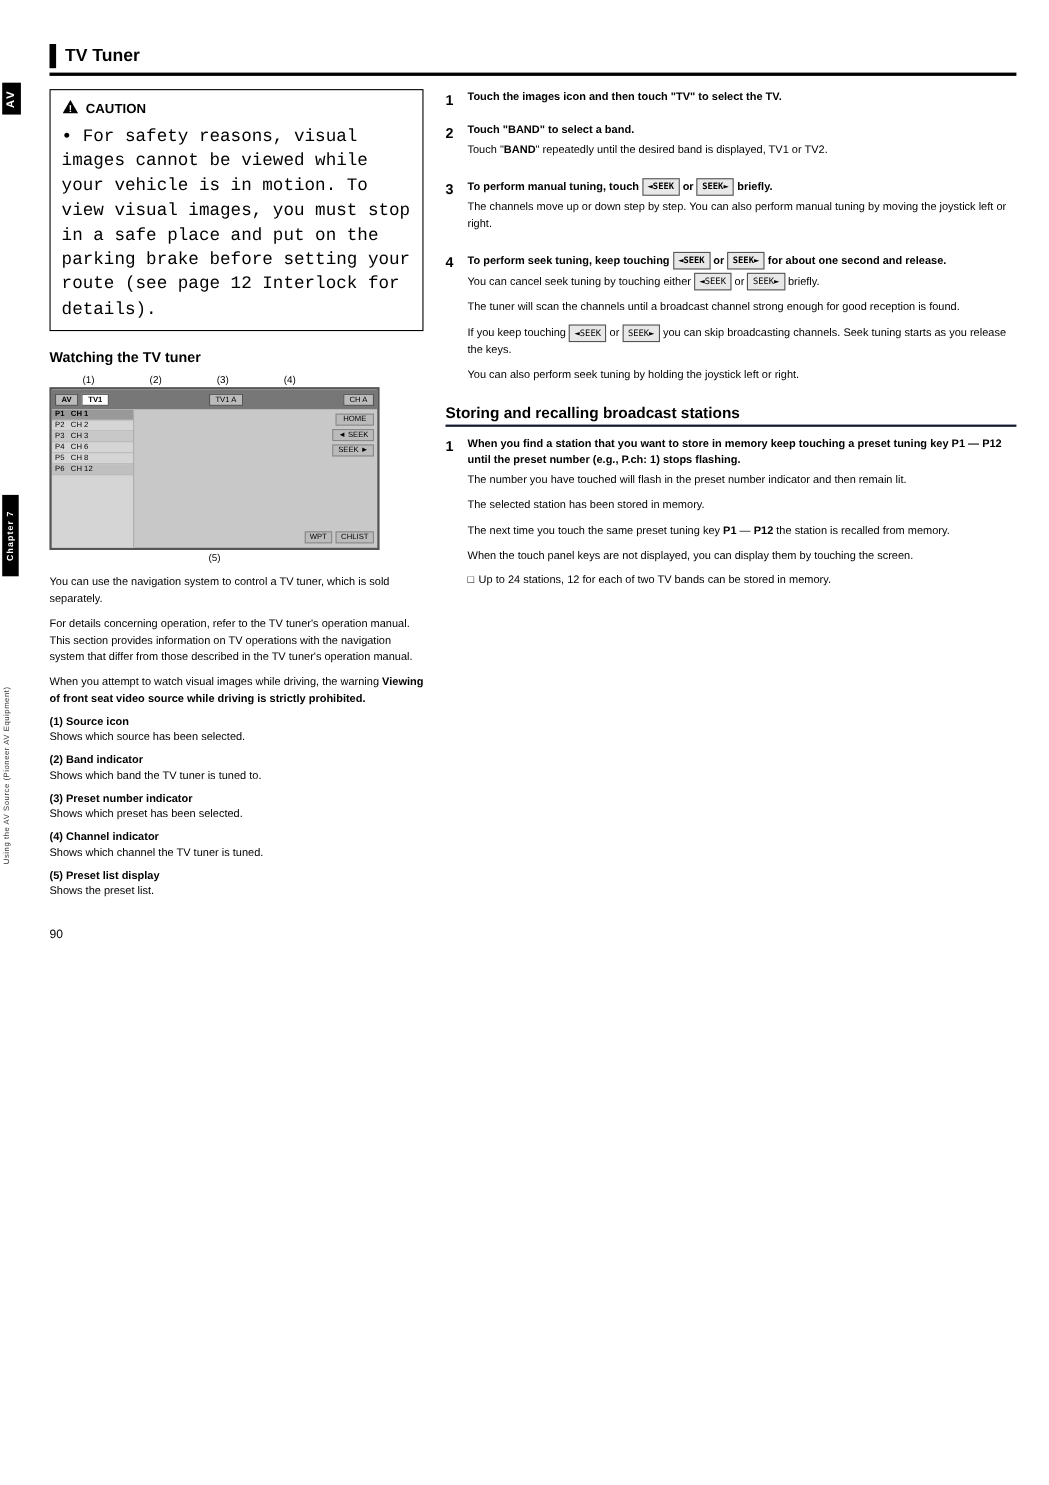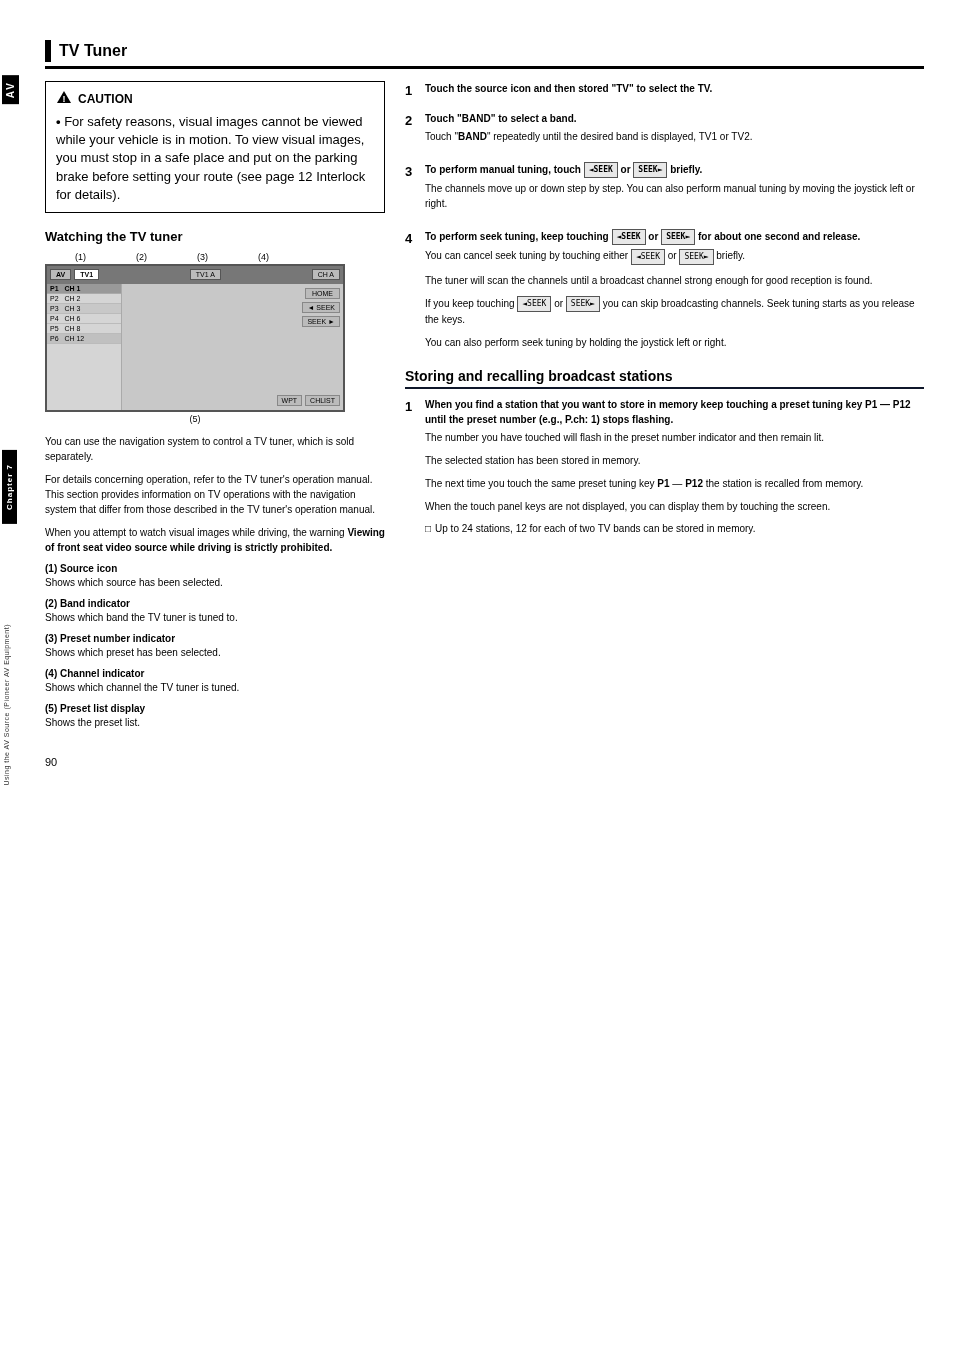--- a/index.html
+++ b/index.html
@@ -32,22 +32,23 @@
       max-width: 340px;
     }
     .caution-header {
       display: flex;
       align-items: center;
       font-weight: bold;
       font-size: 12px;
       margin-bottom: 6px;
     }
     .caution-text {
-      font-size: 13px;
+      font-size: 16px;
       line-height: 1.4;
+      font-family: Liberation Mono, monospace;
     }
     .caution-text strong {
       font-weight: bold;
     }
     
     .two-col {
       display: flex;
       gap: 20px;
     }
     .left-col {
@@ -295,21 +296,21 @@
           <div class="indicator-label">(5) Preset list display</div>
           <div class="indicator-desc">Shows the preset list.</div>
         </div>
       </div>
 
       <div class="right-col">
 
         <div class="step-item">
           <div class="step-num">1</div>
           <div class="step-content">
-            <div class="step-title">Touch the source icon and then stored "TV" to select the TV.</div>
+            <div class="step-title">Touch the images icon and then touch "TV" to select the TV.</div>
           </div>
         </div>
 
         <div class="step-item">
           <div class="step-num">2</div>
           <div class="step-content">
             <div class="step-title">Touch "BAND" to select a band.</div>
             <div class="desc-text">Touch "<strong>BAND</strong>" repeatedly until the desired band is displayed, TV1 or TV2.</div>
           </div>
         </div>

